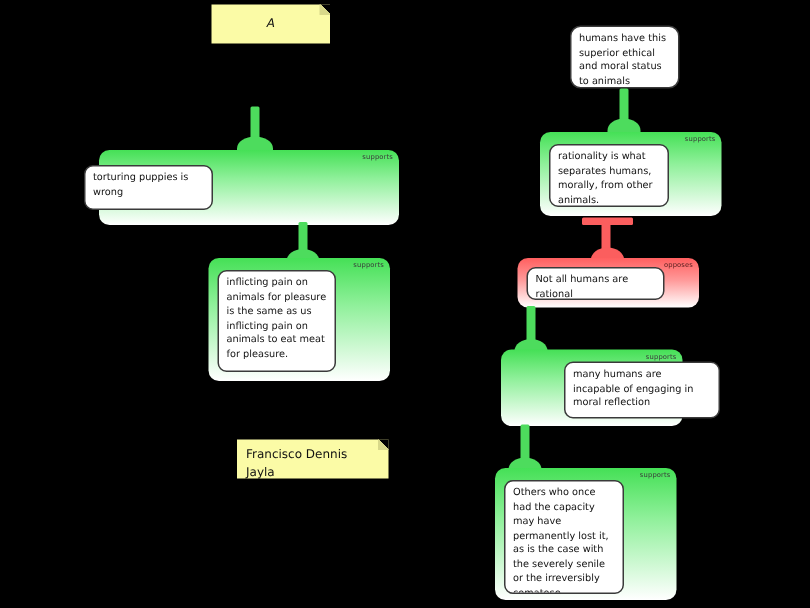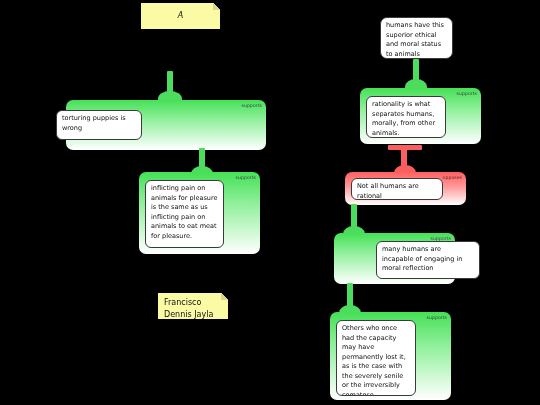--- a/index.html
+++ b/index.html
@@ -83,21 +83,21 @@
     <div class="flare" style="left:9px;top:18px;width:22px;height:10px;background:#4ddc5d;border-radius:50% 50% 0 0 / 80% 80% 0 0;"></div>
   </div>
 
   <div class="card green" style="left:139px;top:172px;width:121px;height:82px;">
     <span class="badge">supports</span>
   </div>
   <div class="claim" style="position:absolute;left:145px;top:180px;width:79px;height:68px;">
     <span>inflicting pain on animals for pleasure is the same as us inflicting pain on animals to eat meat for pleasure.</span>
   </div>
 
-  <div class="note" style="left:158px;top:293px;width:70px;height:26px;">
+  <div class="note" style="left:158px;top:293px;width:101px;height:26px;">
     <span>Francisco Dennis Jayla</span>
     <span class="fold"></span>
   </div>
 
 
   <div class="claim plain" style="left:380px;top:17px;width:73px;height:42px;">
     <span>humans have this superior ethical and moral status to animals</span>
   </div>
 
   <div class="conn" style="left:398px;top:59px;width:36px;height:30px;">

